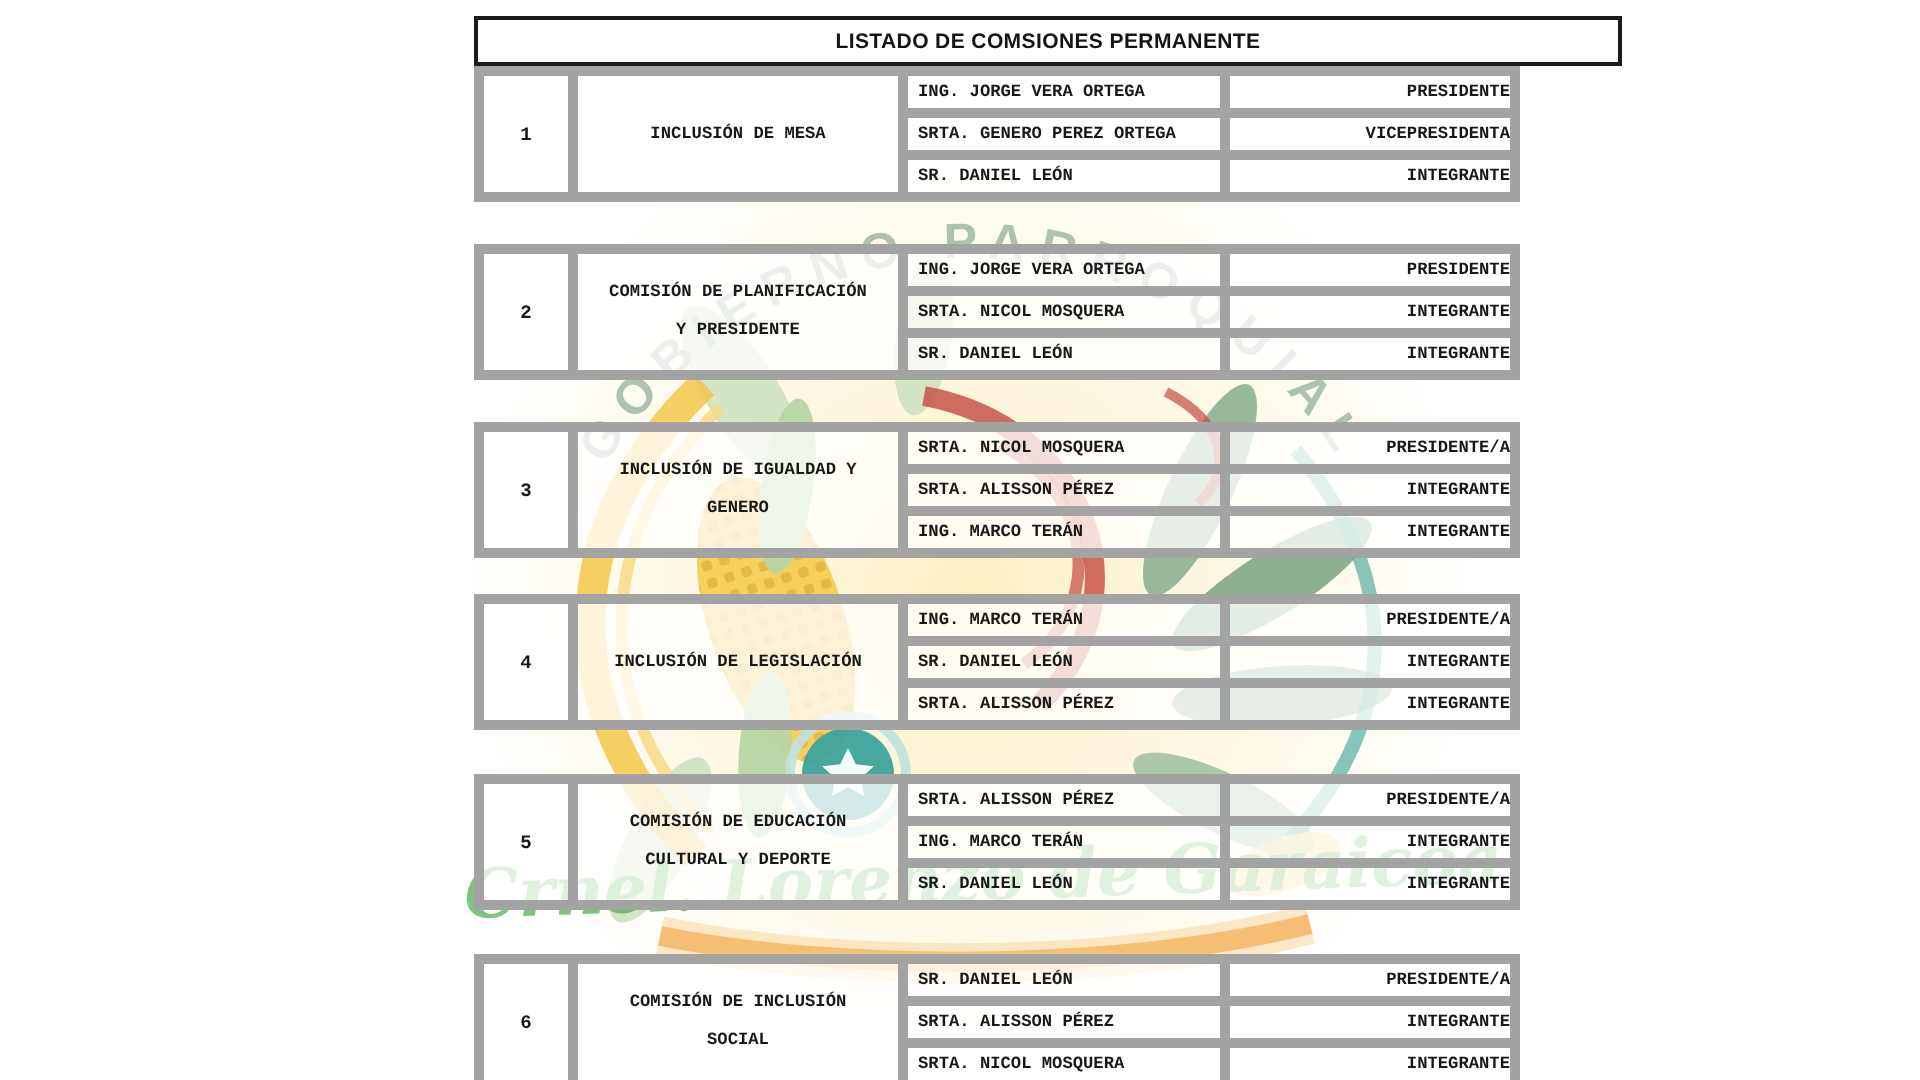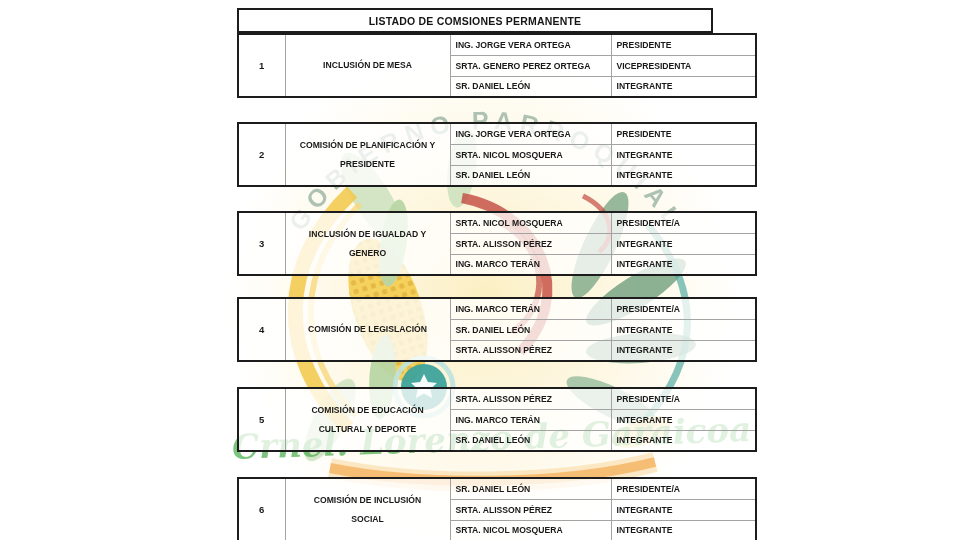--- a/index.html
+++ b/index.html
@@ -17,58 +17,59 @@
     left: 0; top: 0;
     width: 960px; height: 540px;
     z-index: 0;
     pointer-events: none;
   }
   .doc { position: absolute; left: 0; top: 0; width: 960px; height: 540px; z-index: 1; }
 
   .title-box {
     position: absolute;
     left: 237px; top: 8px;
-    width: 476px; height: 25px;
+    width: 574px; height: 25px;
     border: 2px solid #1c1c1c;
     background: rgba(255,255,255,0.82);
     display: flex; align-items: center; justify-content: center;
     font-size: 10.5px; font-weight: bold; color: #151515;
     letter-spacing: 0.2px;
   }
 
   .ctable {
     position: absolute;
     left: 237px;
     width: 518px;
     border-collapse: collapse;
     table-layout: fixed;
     border: 2px solid #1c1c1c;
   }
   .ctable td {
-    border: 1px solid #a3a3a3;
+    border: 5px solid #a3a3a3;
     background: rgba(255,255,255,0.76);
     height: 21px;
     font-size: 8.6px;
     font-weight: bold;
     color: #181818;
     overflow: hidden;
     white-space: nowrap;
+    font-family: Liberation Mono, monospace;
   }
   .ctable td.num {
     text-align: center;
     font-size: 9.5px;
   }
   .ctable td.cname {
     text-align: center;
     white-space: normal;
     line-height: 2.2;
     padding: 0 12px;
   }
   .ctable td.mname { padding-left: 5px; }
-  .ctable td.mrole { padding-left: 5px; }
+  .ctable td.mrole { padding-left: 5px; text-align: right; }
 
   .t1 { top: 33px; }
   .t2 { top: 122px; }
   .t3 { top: 211px; }
   .t4 { top: 297px; }
   .t5 { top: 387px; }
   .t6 { top: 477px; }
 </style>
 </head>
 <body>
@@ -224,21 +225,21 @@
     <table class="ctable t4">
       <colgroup>
           <col style="width:47px">
           <col style="width:165px">
           <col style="width:161px">
           <col style="width:145px">
         </colgroup>
       <tbody>
           <tr>
         <td class="num" rowspan="3">4</td>
-        <td class="cname" rowspan="3">COMISIÓN DE LEGISLACIÓN</td>
+        <td class="cname" rowspan="3">INCLUSIÓN DE LEGISLACIÓN</td>
         <td class="mname">ING. MARCO TERÁN</td>
         <td class="mrole">PRESIDENTE/A</td>
       </tr>
       <tr>
         <td class="mname">SR. DANIEL LEÓN</td>
         <td class="mrole">INTEGRANTE</td>
       </tr>
       <tr>
         <td class="mname">SRTA. ALISSON PÉREZ</td>
         <td class="mrole">INTEGRANTE</td>

